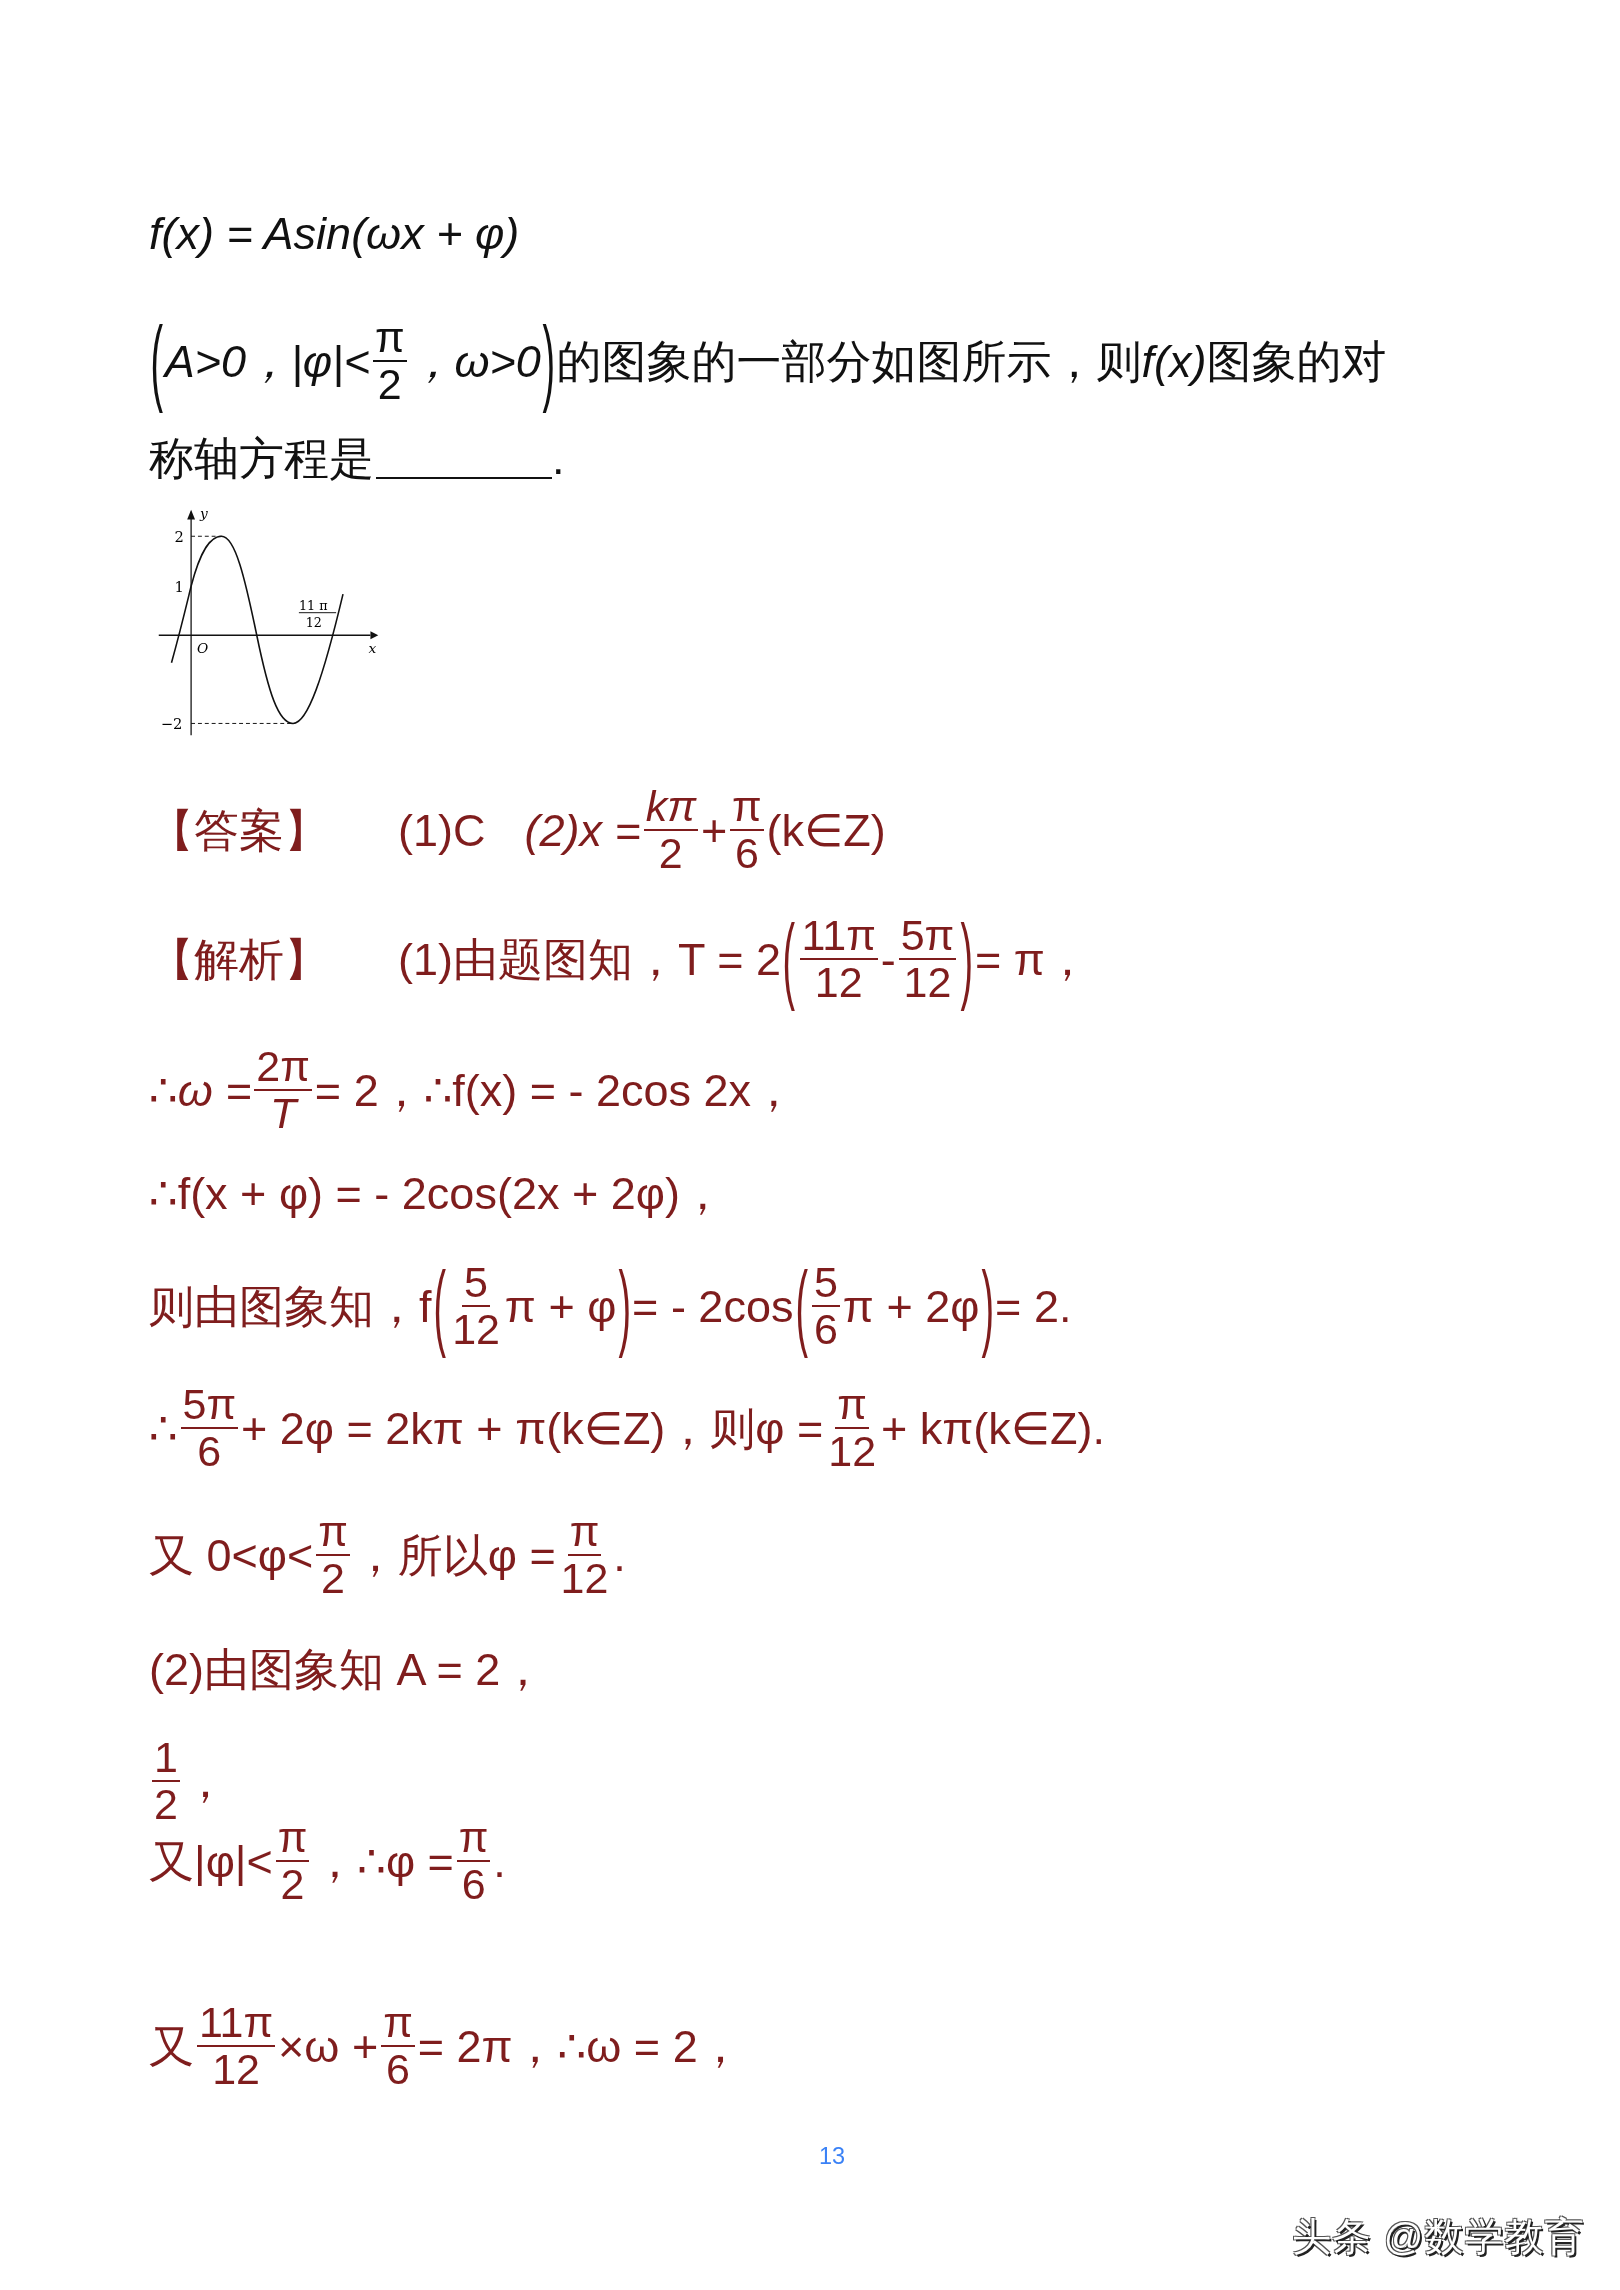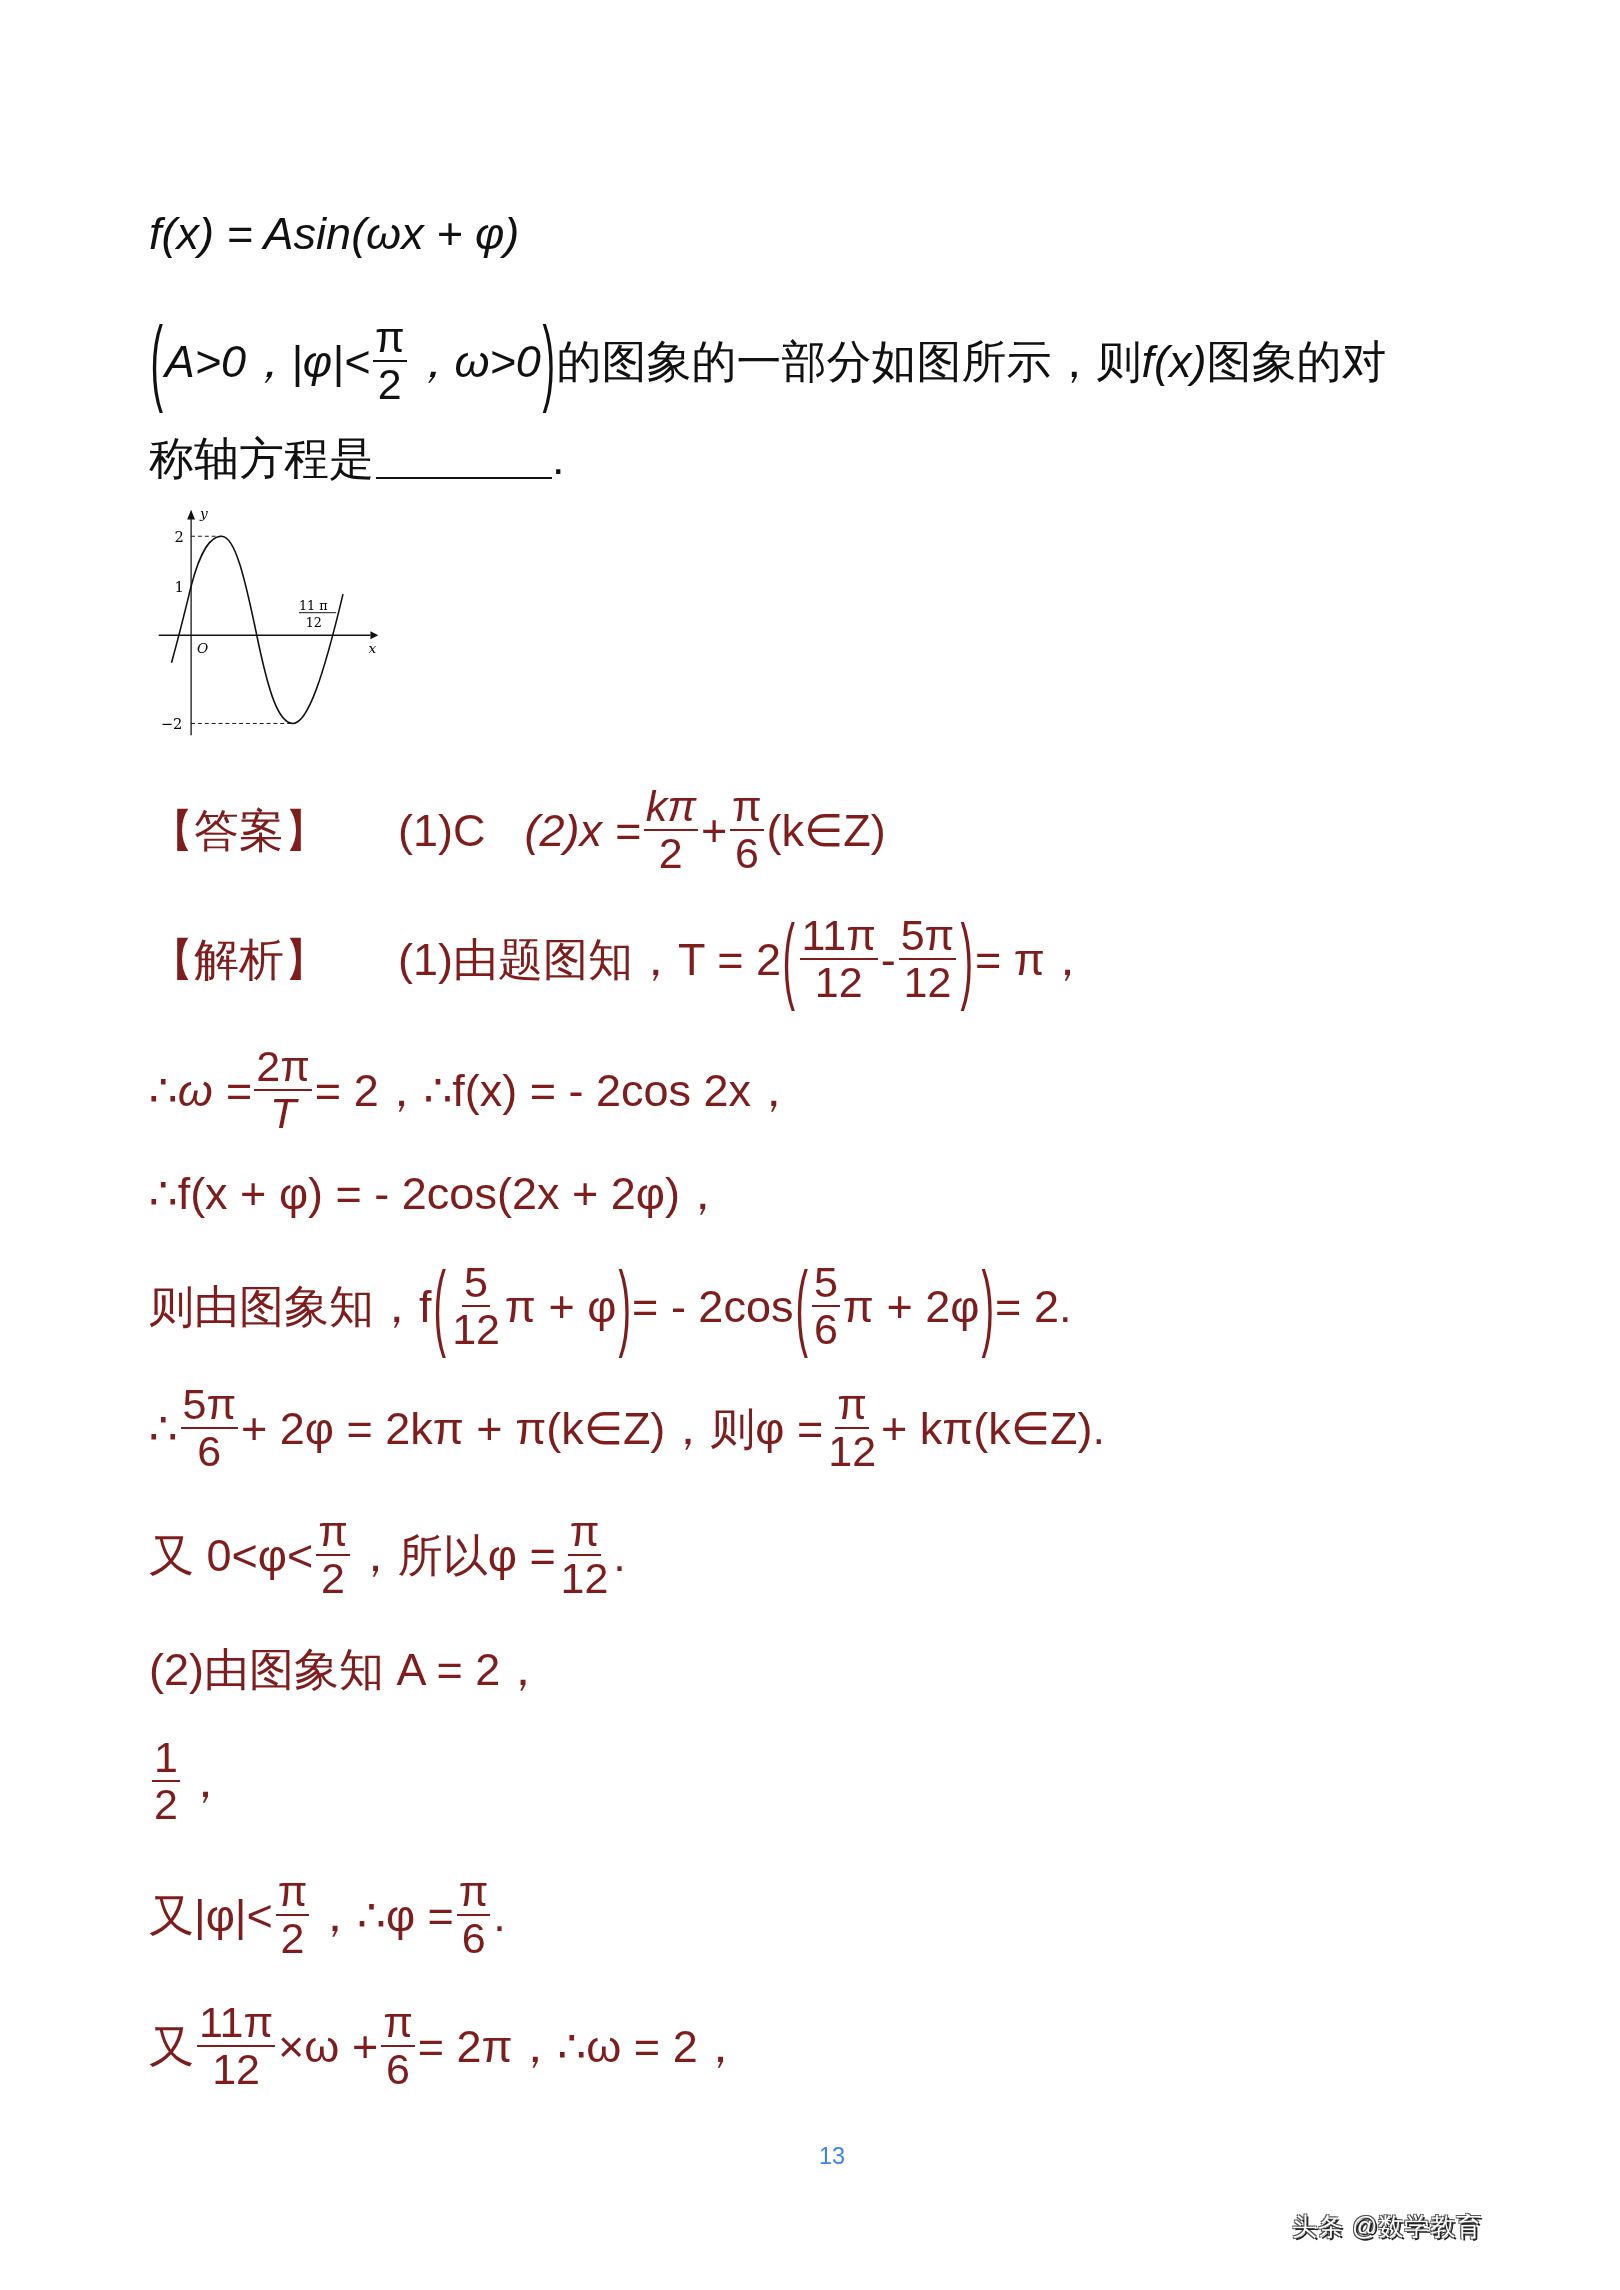--- a/index.html
+++ b/index.html
@@ -8,21 +8,21 @@
   .line { position: absolute; left: 149px; font-size: 45px; line-height: 1; white-space: nowrap; display: flex; align-items: center; }
   .red { color: #7f1d1d; }
   .it { font-style: italic; }
   .frac { display: inline-flex; flex-direction: column; align-items: center; vertical-align: middle; margin: 0 2.9px; font-size: 43px; line-height: 1.05; }
   .frac .num { border-bottom: 2.9px solid currentColor; padding: 0 2px; }
   .frac .den { padding: 0 2px; }
   .bigparen { font-size: 94px; font-weight: 100; transform: scaleX(0.4); display: inline-block; line-height: 1; margin: 0 -7.8px; }
   .blank { display: inline-block; width: 176px; border-bottom: 2.9px solid #111; height: 39px; margin-left: 2px; }
   .figure { position: absolute; left: 147px; top: 500px; width: 245px; height: 245px; }
   .pageno { position: absolute; left: 819px; top: 2143px; font-size: 23.5px; color: #3b82f6; }
-  .watermark { position: absolute; left: 1292px; top: 2210px; font-size: 25px; color: #fff;
+  .watermark { position: absolute; left: 1292px; top: 2210px; font-size: 39px; color: #fff;
                text-shadow: 2px 2px 0 #222, -1px -1px 0 #555, 1px -1px 0 #555, -1px 1px 0 #555; letter-spacing: 1px; }
   .tag { font-weight: normal; margin-right: 69px; }
 </style>
 </head>
 <body>
 
 <div class="line" style="top:211px;">
   <span class="it">f(x) = Asin(ωx + φ)</span>
 </div>
 
@@ -166,21 +166,21 @@
 </div>
 
 <div class="line red" style="top:1735px;">
   <span class="frac">
       <span class="num">1</span>
       <span class="den">2</span>
     </span>
   <span>，</span>
 </div>
 
-<div class="line red" style="top:1869px;">
+<div class="line red" style="top:1815px;">
   <span>又|φ|&lt;</span>
   <span class="frac">
       <span class="num">π</span>
       <span class="den">2</span>
     </span>
   <span>，∴φ =</span>
   <span class="frac">
       <span class="num">π</span>
       <span class="den">6</span>
     </span>

